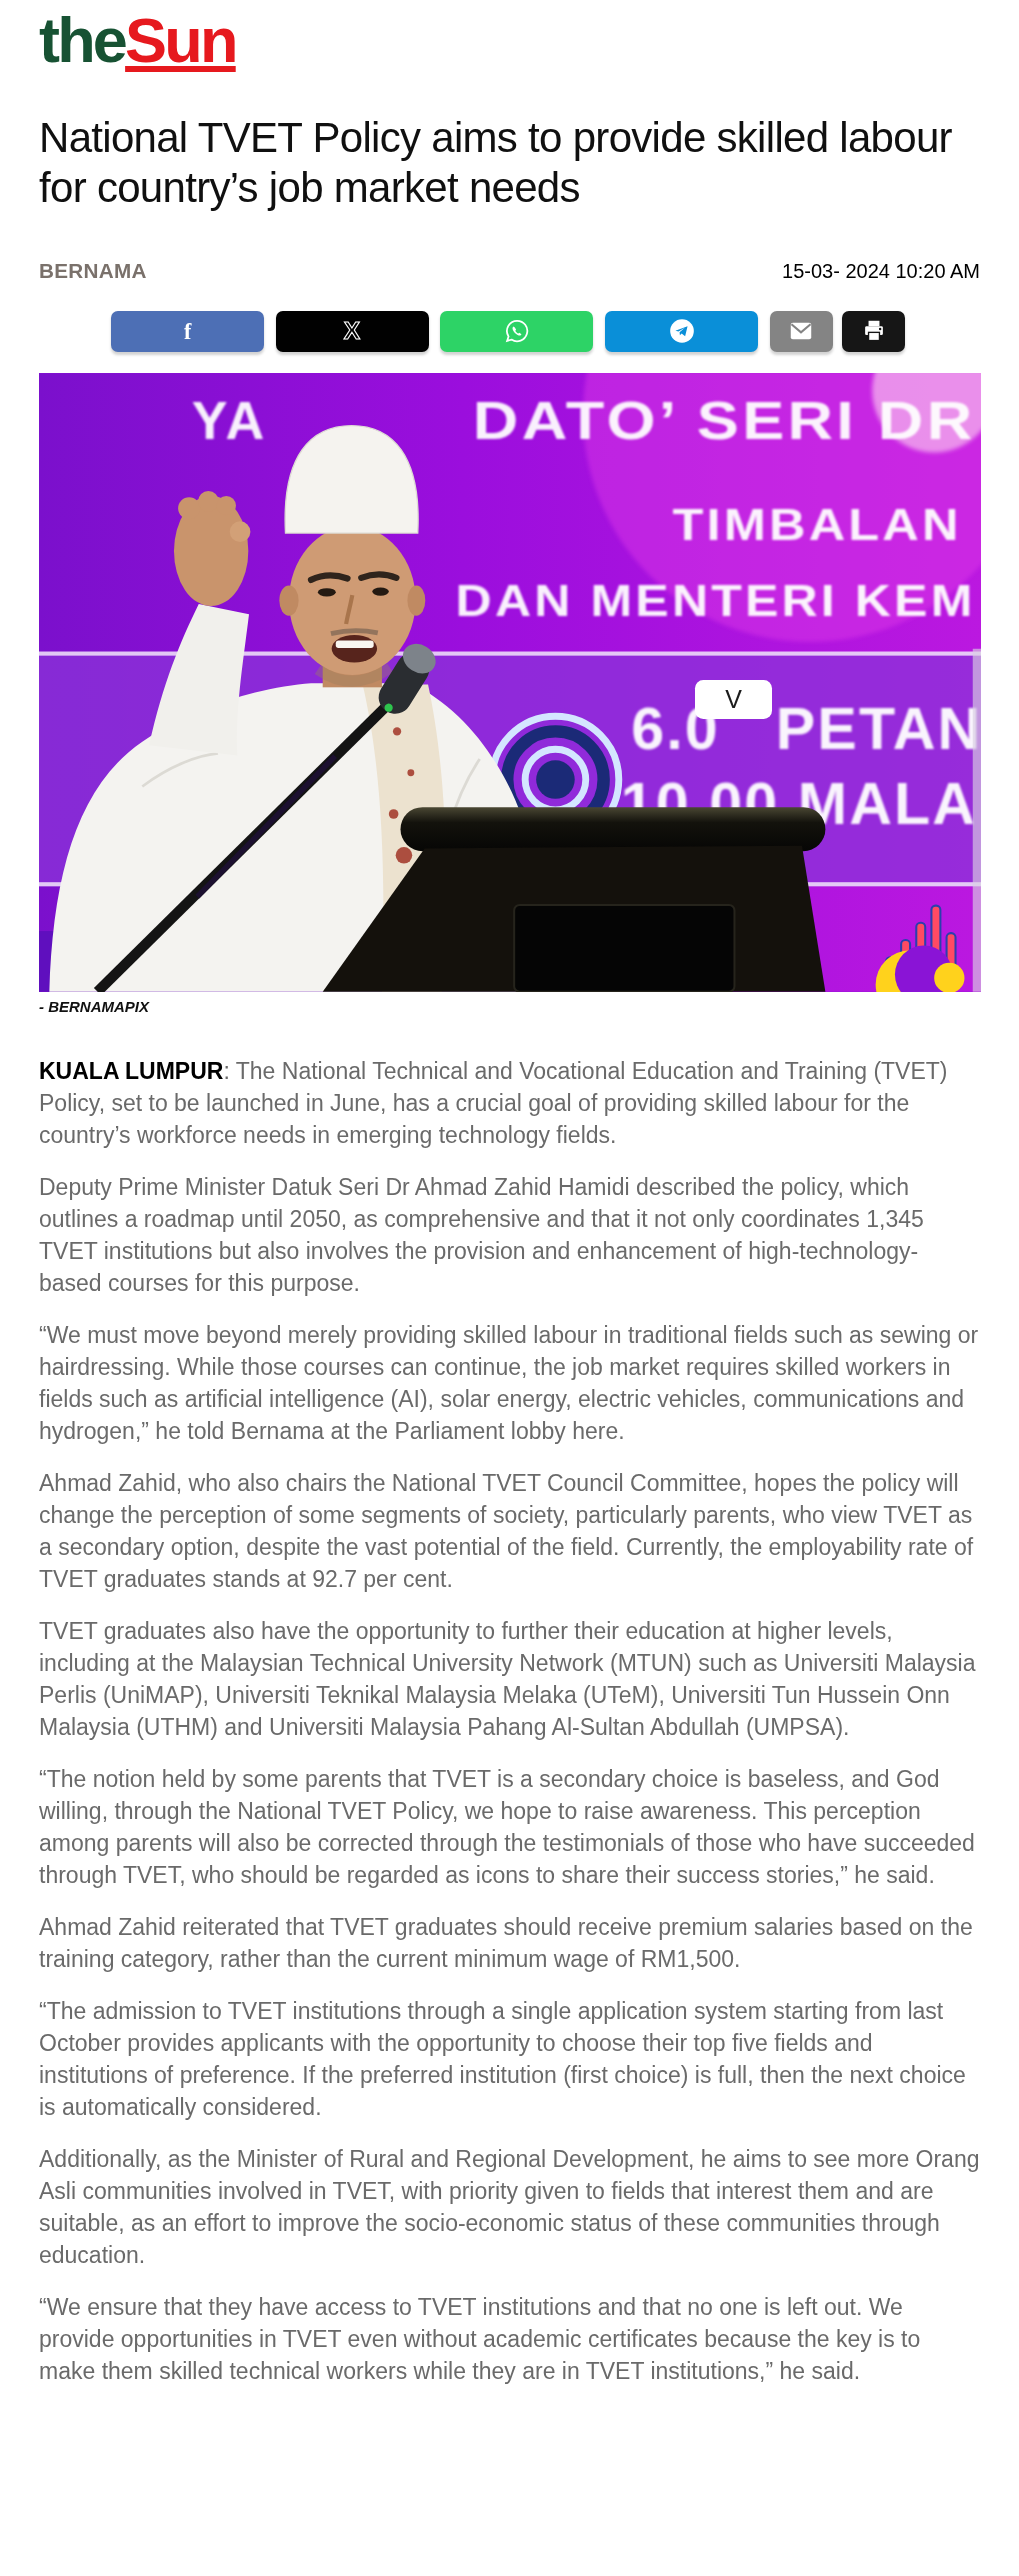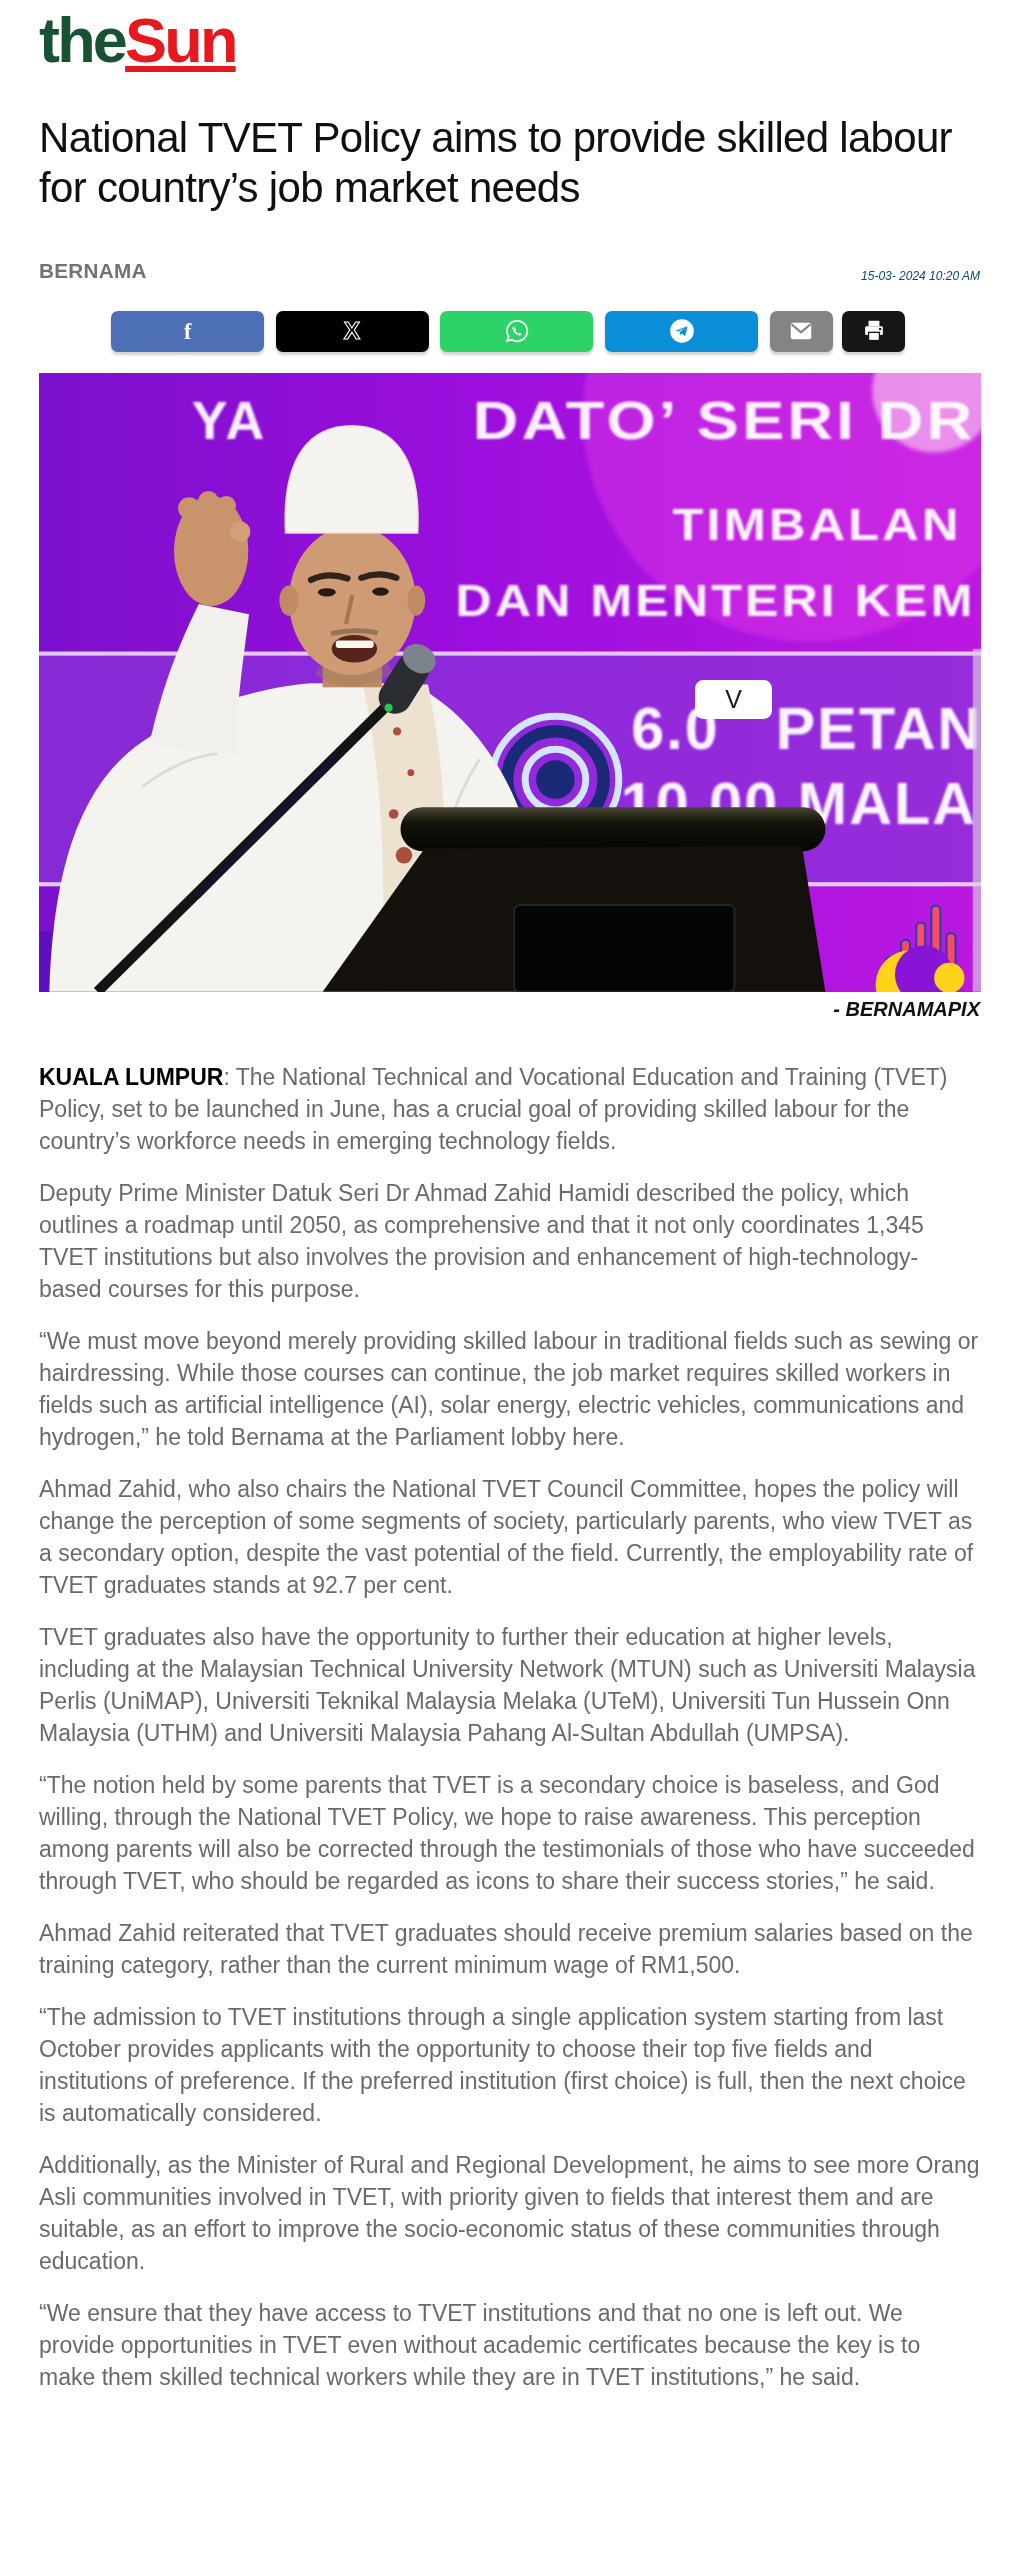--- a/index.html
+++ b/index.html
@@ -10,36 +10,36 @@
   .logo{font-weight:bold;font-size:63px;line-height:65px;letter-spacing:-2.8px;display:inline-block;}
   .logo .the{color:#175233;}
   .logo .sun{color:#e6191e;text-decoration:underline;}
 
   
   h1.title{margin:40px 0 0 0;font-size:42px;line-height:50px;letter-spacing:-0.7px;color:#101010;font-weight:normal;}
 
   
   .meta-row{margin-top:46px;display:flex;justify-content:space-between;align-items:flex-end;}
   .byline{font-weight:bold;font-size:20.7px;color:#7a716b;letter-spacing:0.3px;}
-  .pubdate{font-style:italic;font-size:12px;color:#0c4a6e;}
+  .pubdate{font-size:20px;color:#000000;}
 
   
   .share-row{margin-top:27.6px;margin-left:72px;display:flex;align-items:center;}
   .share-btn{height:41px;border:none;border-radius:6.9px;display:flex;align-items:center;justify-content:center;
              box-shadow:0 2.1px 2.8px rgba(0,0,0,0.18);cursor:pointer;padding:0;}
   .share-btn.wide{width:153px;margin-right:11.7px;}
   .share-btn.small{width:63px;margin-right:9.6px;}
   .share-btn svg{display:block;}
 
   
   .photo{position:relative;margin-top:20.7px;width:942px;height:619px;overflow:hidden;background:#8a14d6;}
   .photo svg.scene{position:absolute;left:0;top:0;}
   .overlay-v{position:absolute;left:656px;top:307px;width:77px;height:39px;background:#ffffff;border-radius:8.3px;
              display:flex;align-items:center;justify-content:center;font-size:25px;color:#1c1c1c;cursor:pointer;}
-  .caption{margin-top:6.9px;font-size:20px;font-weight:bold;font-style:italic;color:#111111;text-align:right;}
+  .caption{margin-top:6.9px;font-size:15px;font-weight:bold;font-style:italic;color:#111111;}
 
   
   .article{margin-top:40px;}
   .article p{margin:0 0 20px 0;font-size:23px;line-height:32px;color:#6a6a6a;}
   .article p strong.dateline{color:#000000;font-weight:bold;}
 </style>
 </head>
 <body>
 
 <div class="container">

